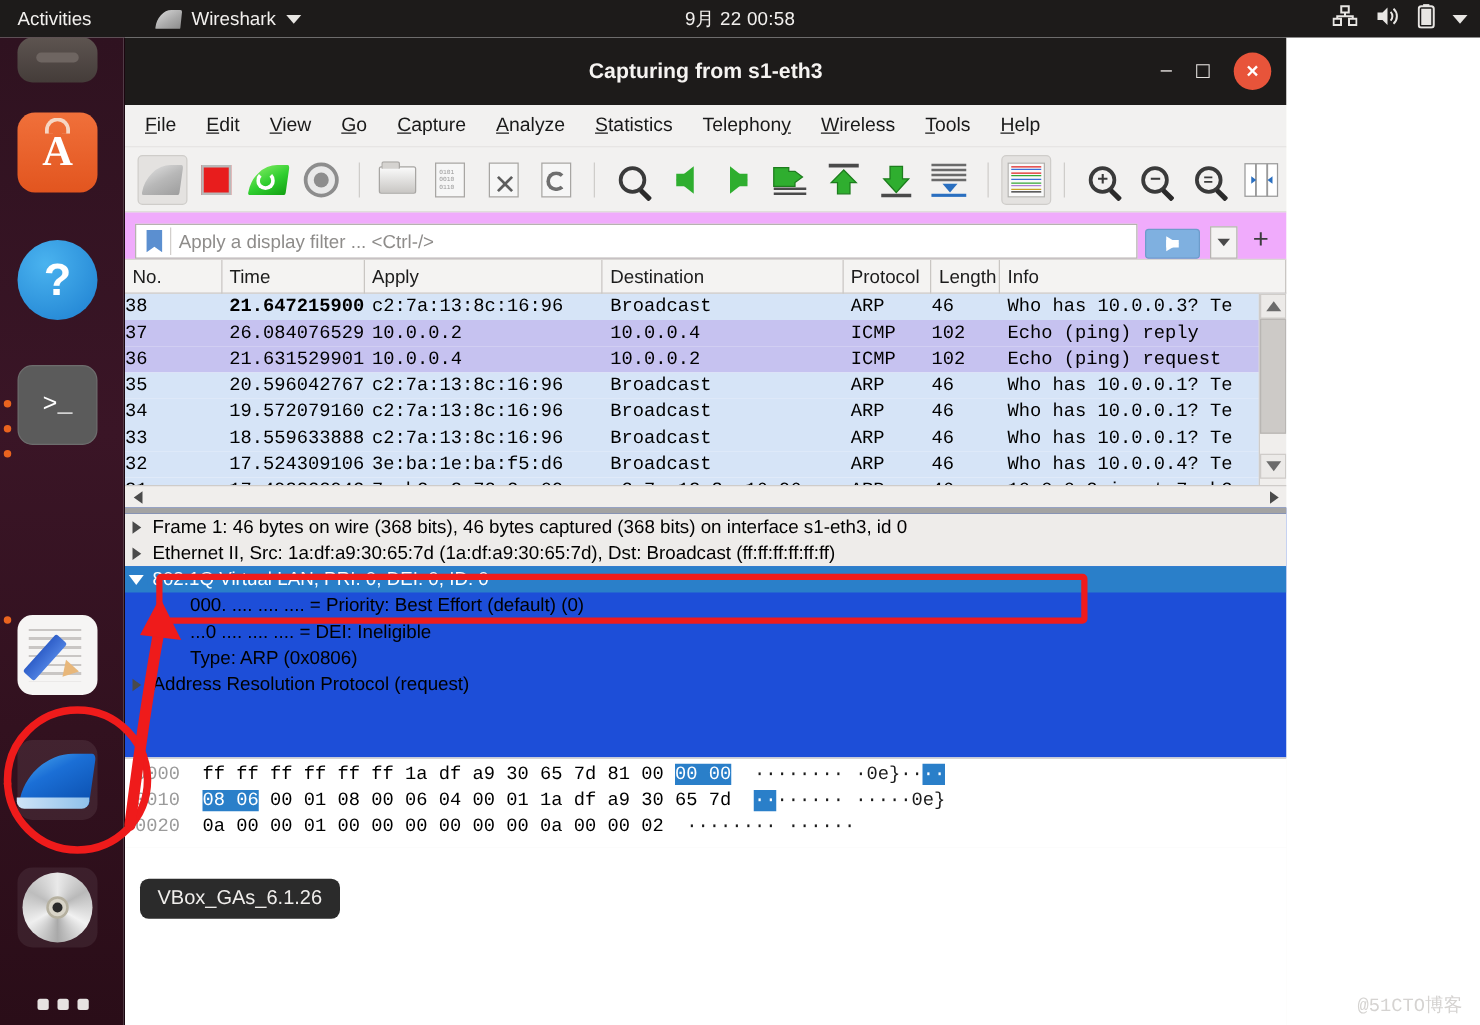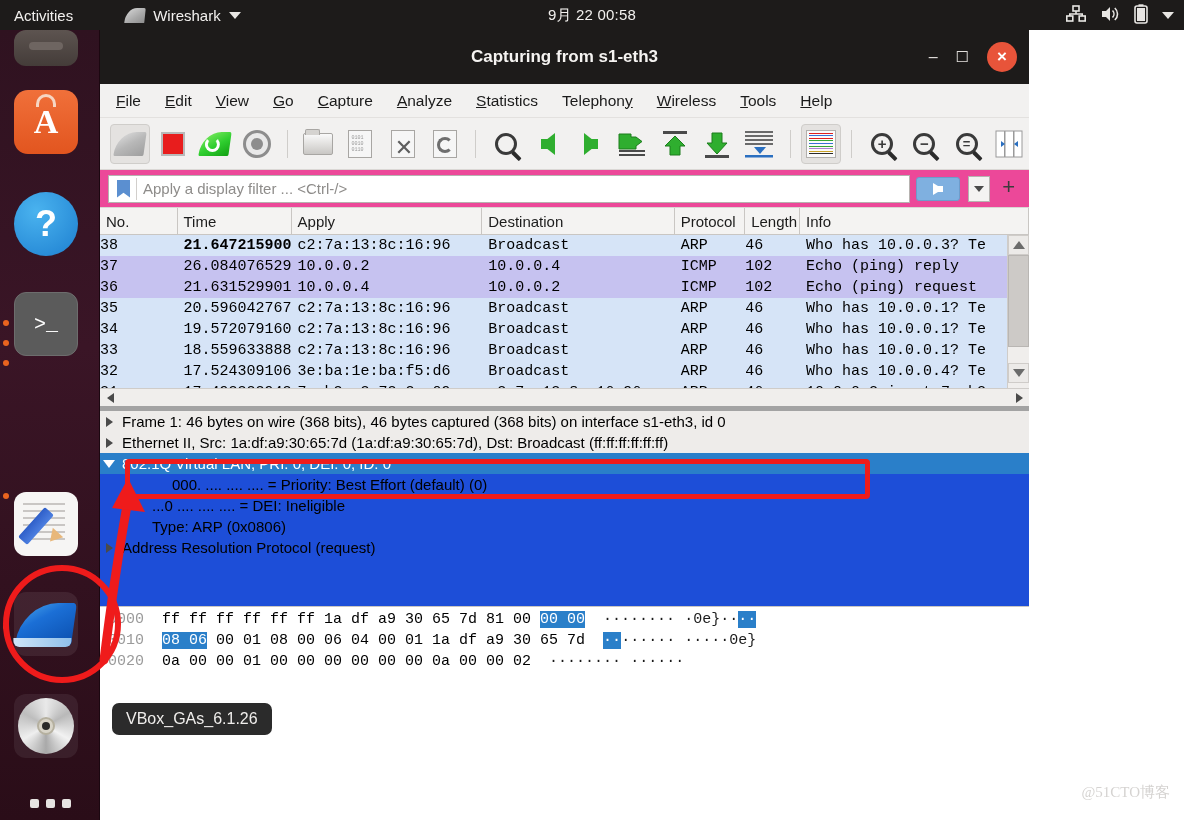--- a/index.html
+++ b/index.html
@@ -237,21 +237,21 @@
   .arrow-l::after { content:""; position:absolute; left:0;top:-5px;width:12px;height:10px;background:#2fae2f;}
   .arrow-r::after { content:""; position:absolute; right:0;top:-5px;width:12px;height:10px;background:#2fae2f;}
   .color-rules {
     width:30px;height:28px; background:#fafafa; border:1px solid #b2b0ad; padding:2px;
     display:flex; flex-direction:column; gap:1.5px; justify-content:center;
   }
   .color-rules i { display:block; height:2px; }
 
   
   #filterbar {
-    height: 38px; background:#ec4899; display:flex; align-items:center;
+    height: 38px; background:#f0abfc; display:flex; align-items:flex-end;
     padding: 0 8px; gap:6px; border-bottom:1px solid #d9d6d3; flex:none;
   }
   #filterinput {
     flex:1; height:28px; background:#fff; border:1px solid #b6b3b0;
     display:flex; align-items:center; gap:6px; padding-left: 4px;
   }
   .bookmark {
     width:13px;height:18px; background:#5b8fd0;
     clip-path: polygon(0 0, 100% 0, 100% 100%, 50% 74%, 0 100%);
     margin-left:4px; flex:none;
@@ -350,22 +350,22 @@
   }
   #annot-arrow { position:absolute; left:0; top:0; width:1184px; height:820px; pointer-events:none; }
 
   #tooltip-vbox {
     position:absolute; left:112px; top:703px;
     background:#2b2b2b; color:#f0eeec; font-size:16px;
     padding: 7px 14px; border-radius:7px;
     font-family:"Liberation Sans", sans-serif;
   }
   #watermark {
-    position:absolute; right:14px; bottom:18px;
-    color:#d5d3d1; font-size:15px; font-family:Liberation Serif, serif;
+    position:absolute; right:14px; bottom:6px;
+    color:#d5d3d1; font-size:15px; font-family:Liberation Mono, monospace;
   }
 </style>
 </head>
 <body>
 
 <div id="screen">
 
   <div id="topbar">
     <div class="activities">Activities</div>
     <div class="appmenu">
@@ -723,21 +723,21 @@
           <span style="padding-left: 4px;">Ethernet II, Src: 1a:df:a9:30:65:7d (1a:df:a9:30:65:7d), Dst: Broadcast (ff:ff:ff:ff:ff:ff)</span>
         </div>
         <div class="drow sel" style="padding-right: 0px;">
           <span class="tw" style="margin-left: 0px;">
             <span class="d"></span>
           </span>
           <span style="padding-left: 4px;">802.1Q Virtual LAN, PRI: 0, DEI: 0, ID: 0</span>
         </div>
         <div class="drow">
           <span class="tw" style="margin-left: 30px;"></span>
-          <span style="padding-left: 4px; margin-left: 20px;">000. .... .... .... = Priority: Best Effort (default) (0)</span>
+          <span style="padding-left: 4px;">000. .... .... .... = Priority: Best Effort (default) (0)</span>
         </div>
         <div class="drow">
           <span class="tw" style="margin-left: 30px;"></span>
           <span style="padding-left: 4px;">...0 .... .... .... = DEI: Ineligible</span>
         </div>
         <div class="drow">
           <span class="tw" style="margin-left: 30px;"></span>
           <span style="padding-left: 4px;">Type: ARP (0x0806)</span>
         </div>
         <div class="drow">

